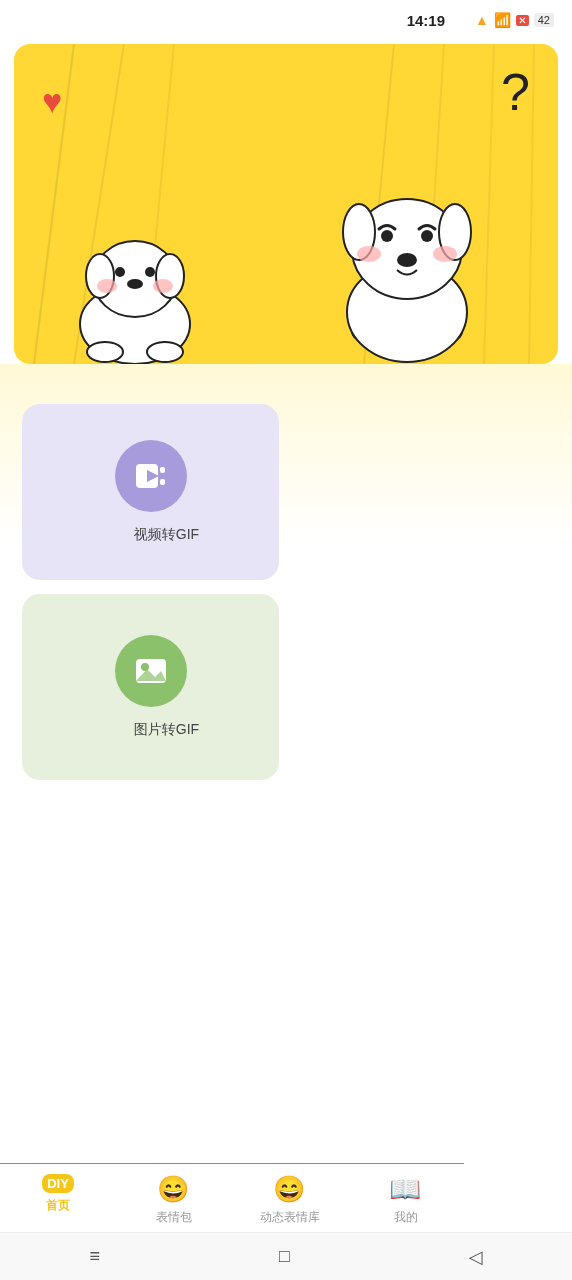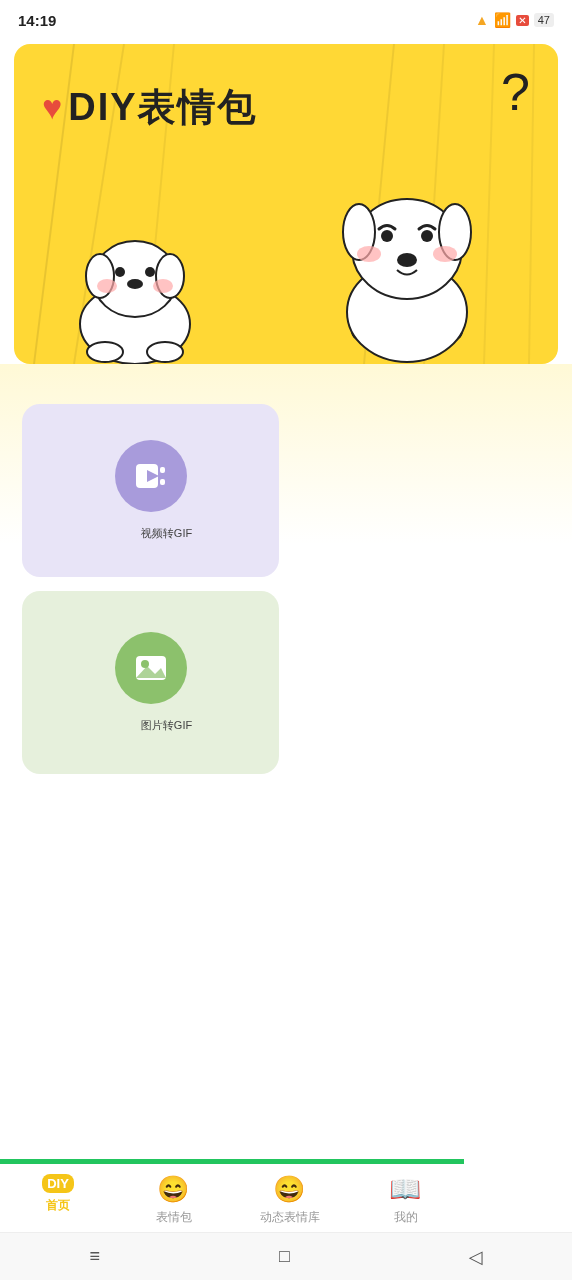--- a/index.html
+++ b/index.html
@@ -8,21 +8,21 @@
       width: 572px;
       min-height: 1280px;
       background: #fff;
       font-family: -apple-system, 'PingFang SC', 'Microsoft YaHei', sans-serif;
       overflow-x: hidden;
     }
 
     
     .status-bar {
       display: flex;
-      justify-content: space-between;
+      justify-content: flex-end;
       align-items: center;
       padding: 8px 18px 4px;
       background: #fff;
       height: 36px;
       gap: 30px;
     }
     .status-time {
       font-size: 15px;
       font-weight: 600;
       color: #222;
@@ -157,34 +157,34 @@
       border-radius: 50%;
       display: flex;
       align-items: center;
       justify-content: center;
       margin-bottom: 14px;
     }
     .card-video .card-icon-wrap { background: #A89BDB; }
     .card-emoji .card-icon-wrap { background: #F5C518; width: 82px; height: 82px; }
     .card-photo .card-icon-wrap { background: #8CC16C; }
     .card-label {
-      font-size: 11px;
+      font-size: 14px;
       color: #444;
       font-weight: 500;
       margin-left: 32px;
     }
 
     
     .bottom-nav {
       position: fixed;
       bottom: 0;
       left: 0;
       width: 464px;
       background: #fff;
-      border-top: 5px solid #22c55e;
+      border-top: 1px solid #22c55e;
       display: flex;
       justify-content: center;
       padding: 10px 0 6px;
       z-index: 100;
     }
     .nav-item {
       display: flex;
       flex-direction: column;
       align-items: center;
       gap: 4px;
@@ -246,42 +246,41 @@
 </head>
 <body>
 
 <div class="status-bar">
   <span class="status-time">14:19</span>
   <div class="status-right">
     <span class="status-warn">▲</span>
     <span class="wifi-icon">📶</span>
     <span class="battery-x">✕</span>
     <span class="battery-box">
-      <span>47</span>
+      <span>42</span>
     </span>
   </div>
 </div>
 
 <div class="banner">
 
   <div class="line-container">
     <svg width="100%" height="100%" style="position:absolute;top:0;left:0;">
       <line x1="60" y1="0" x2="20" y2="320" stroke="rgba(0,0,0,0.09)" stroke-width="2"></line>
       <line x1="110" y1="0" x2="60" y2="320" stroke="rgba(0,0,0,0.07)" stroke-width="2"></line>
       <line x1="160" y1="0" x2="130" y2="320" stroke="rgba(0,0,0,0.06)" stroke-width="2"></line>
       <line x1="380" y1="0" x2="350" y2="320" stroke="rgba(0,0,0,0.07)" stroke-width="2"></line>
       <line x1="430" y1="0" x2="410" y2="320" stroke="rgba(0,0,0,0.06)" stroke-width="2"></line>
       <line x1="480" y1="0" x2="470" y2="320" stroke="rgba(0,0,0,0.05)" stroke-width="2"></line>
       <line x1="520" y1="0" x2="515" y2="320" stroke="rgba(0,0,0,0.05)" stroke-width="2"></line>
     </svg>
   </div>
 
   <div class="banner-title">
     <span class="banner-heart">♥</span>
-    <span>DIY表情包</span>
   </div>
 
   <div class="banner-question">?</div>
 
   <div class="banner-dogs">
 
     <svg class="dog-small" viewBox="0 0 140 160">
 
       <ellipse cx="70" cy="120" rx="55" ry="40" fill="white" stroke="#222" stroke-width="2"></ellipse>
 

